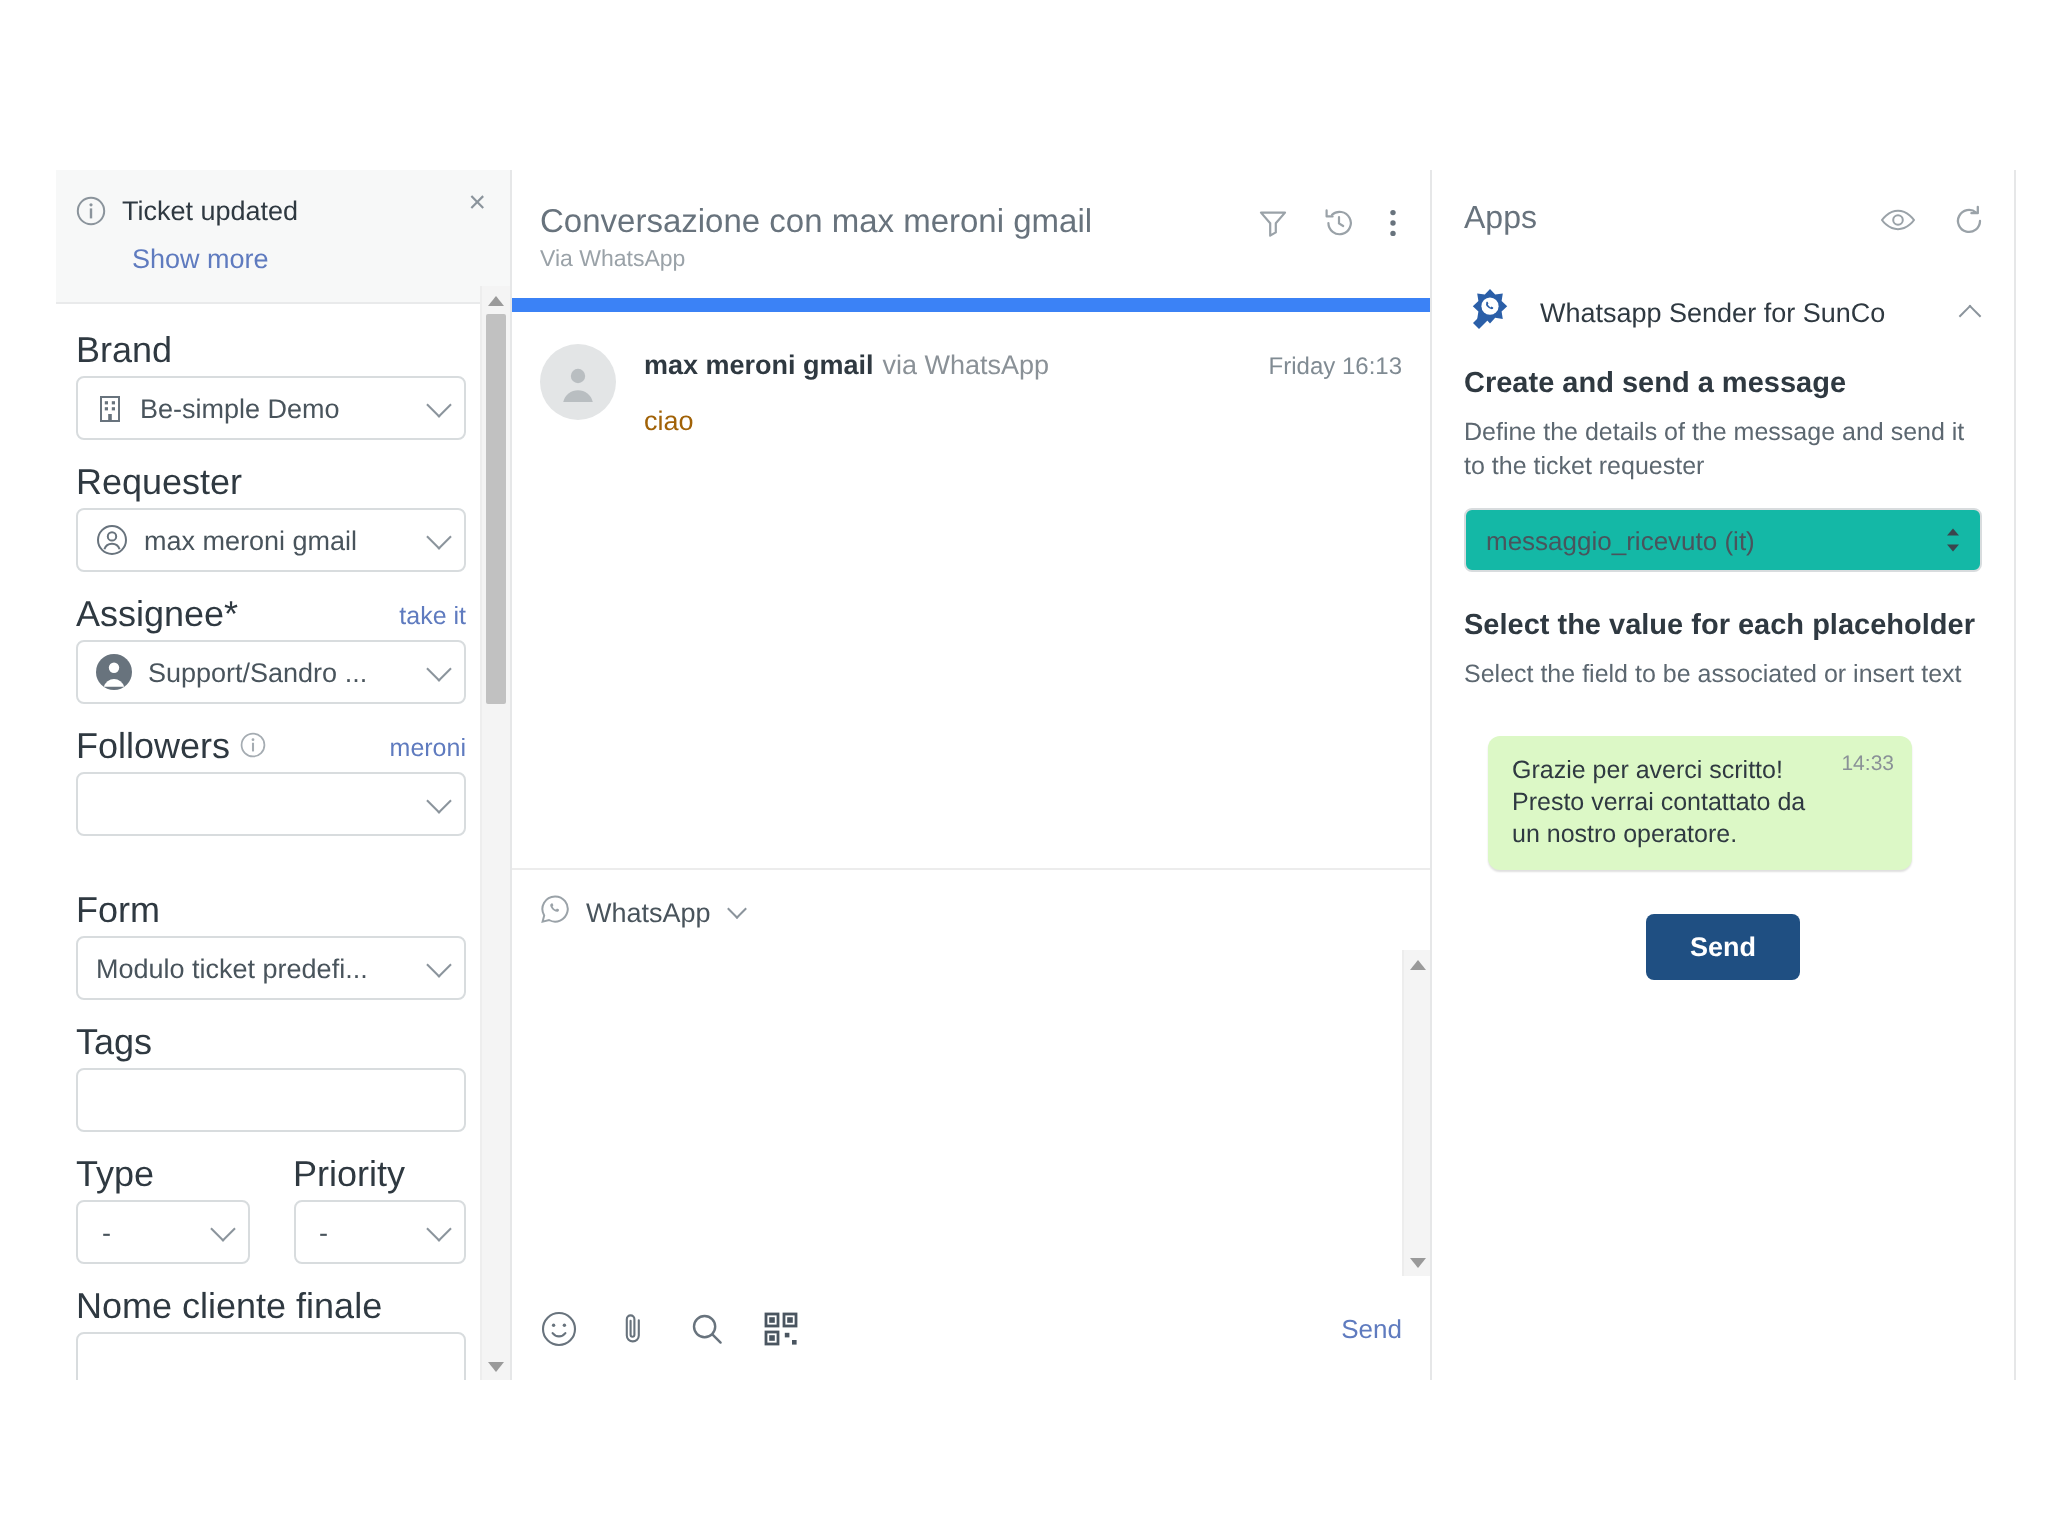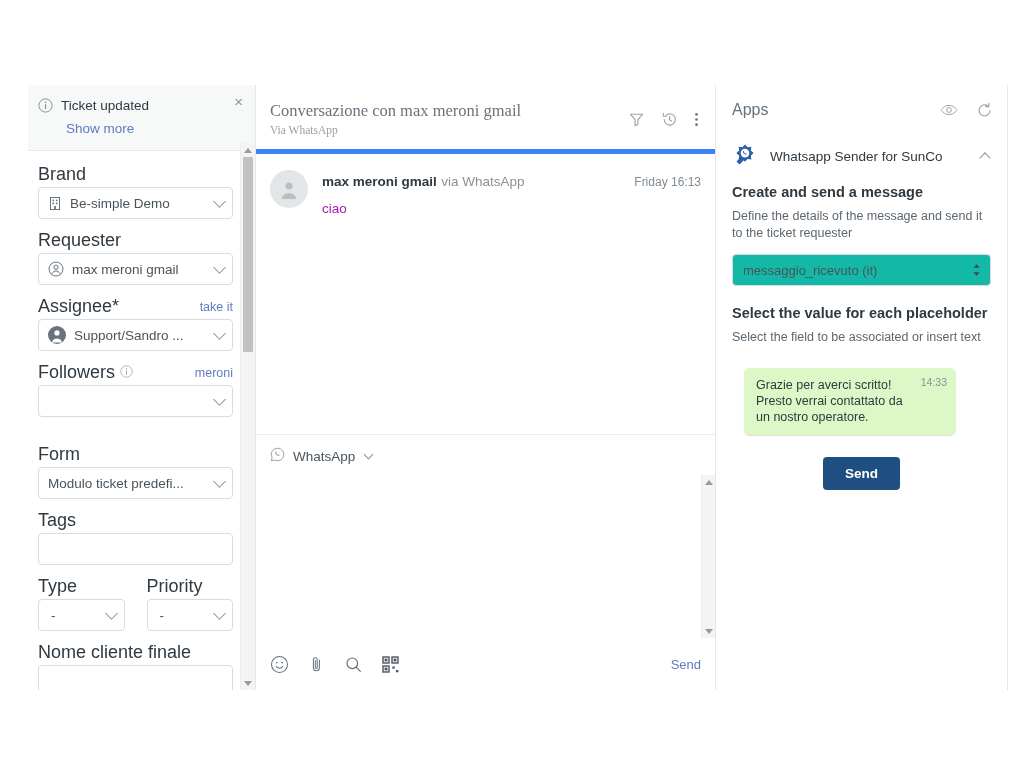--- a/index.html
+++ b/index.html
@@ -122,43 +122,43 @@
   .center {
     position: relative;
     width: 460px;
     height: 100%;
     display: flex; flex-direction: column;
     border-right: 1px solid #e6e7e8;
     background: #fff;
   }
   .conv-header {
     padding: 16px 16px 13px 14px;
-    border-bottom: 5px solid #3b82f6;
-    display: flex; align-items: center; justify-content: space-between; font-family: Liberation Serif, serif;
+    border-bottom: 7px solid #3b82f6;
+    display: flex; align-items: flex-start; justify-content: space-between;
   }
   .conv-title {
     font-size: 16.5px; color: #68737d; font-weight: 400; line-height: 20px;
   }
   .conv-sub { font-size: 11.5px; color: #9aa2a8; margin-top: 3px; }
   .header-icons { display: flex; align-items: center; gap: 16px; padding-top: 2px; }
   .hicon { cursor: pointer; display: flex; }
 
   .thread { flex: 1; padding: 16px 14px 0 14px; overflow: hidden; }
   .msg { display: flex; gap: 14px; }
   .avatar {
     width: 38px; height: 38px; border-radius: 50%;
     background: #e3e5e6; flex: 0 0 auto;
     display: flex; align-items: center; justify-content: center;
   }
   .msg-body { flex: 1; padding-top: 2px; }
   .msg-top { display: flex; justify-content: space-between; align-items: baseline; }
   .msg-author { font-size: 13.5px; color: #2f3941; font-weight: bold; }
   .msg-via { font-size: 13.5px; color: #8a9197; font-weight: normal; }
   .msg-time { font-size: 12px; color: #808b93; }
-  .msg-text { font-size: 13.5px; color: #a21caf; margin-top: 11px; }
+  .msg-text { font-size: 13.5px; color: #a16207; margin-top: 11px; }
 
   .composer {
     position: relative;
     border-top: 1px solid #ececec;
     height: 256px;
     display: flex; flex-direction: column;
   }
   .channel-bar {
     padding: 12px 14px 10px 14px;
     display: flex; align-items: center;

